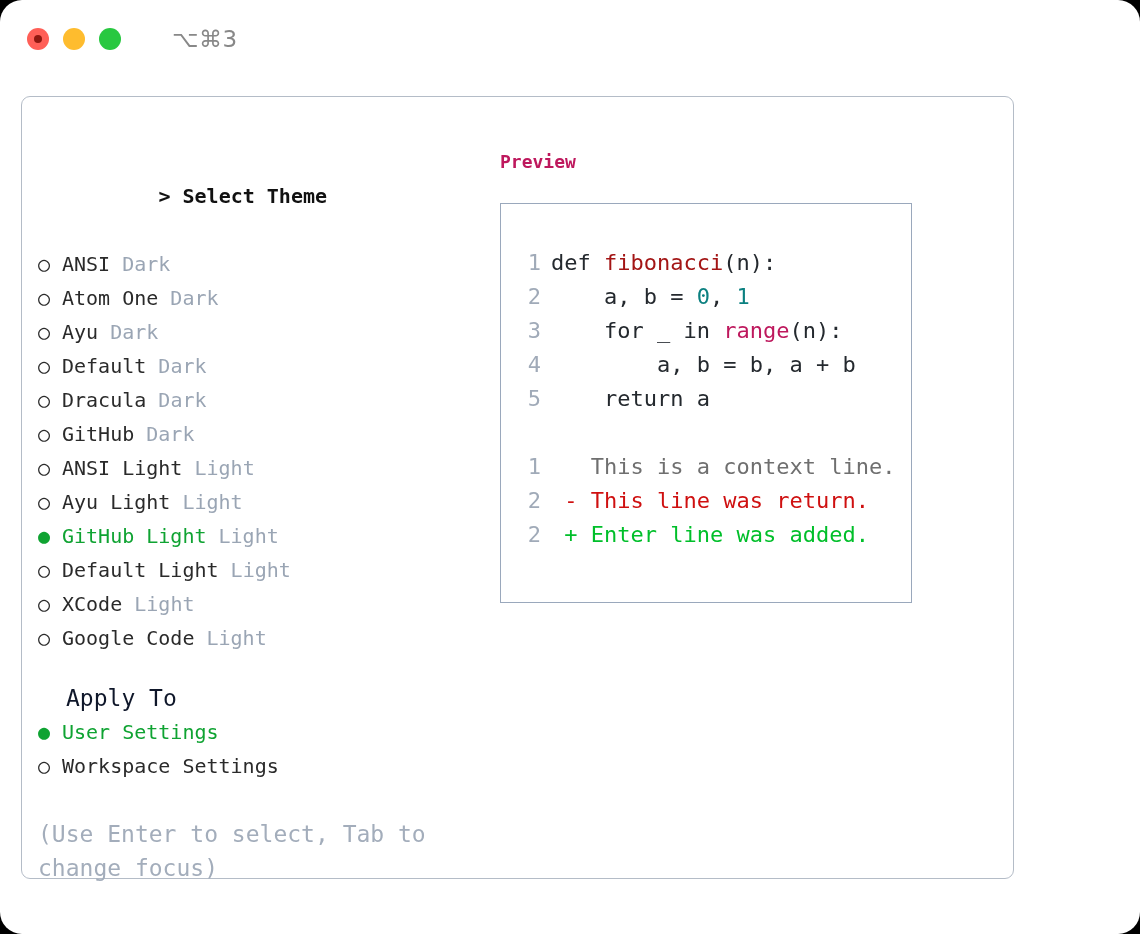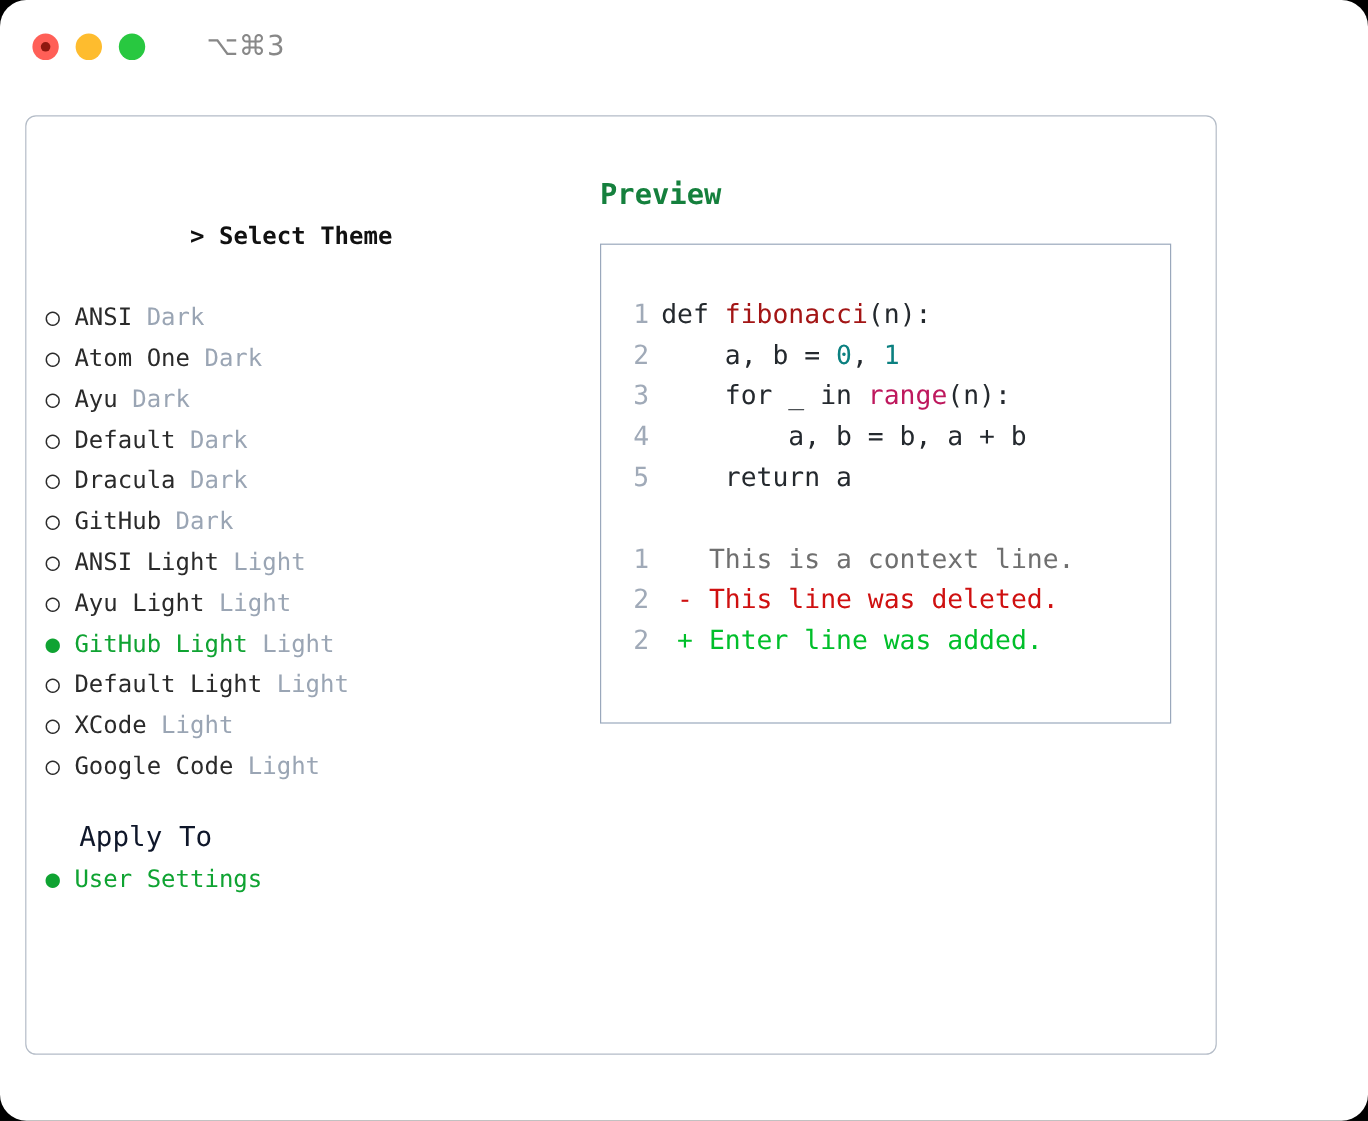--- a/index.html
+++ b/index.html
@@ -137,28 +137,28 @@
   }
 
   
   .right-col {
     position: absolute;
     left: 478px;
     top: 48px;
     width: 490px;
   }
   .preview-title {
-    font-size: 24px;
+    font-size: 18px;
     font-weight: bold;
-    color: #15803d;
+    color: #be185d;
     line-height: 34px;
   }
   .preview-box {
     margin-top: 24px;
-    width: 476px;
+    width: 412px;
     height: 400px;
     border: 1.6px solid #9aa8bc;
     box-sizing: border-box;
     background: #ffffff;
     padding: 42px 0 0 18px;
   }
   .code-line {
     font-size: 22px;
     line-height: 34px;
     white-space: pre;
@@ -218,41 +218,43 @@
             <div class="opt-row"><span class="bullet">○</span><span class="label">XCode</span><span class="tag"> Light</span></div>
             <div class="opt-row"><span class="bullet">○</span><span class="label">Google Code</span><span class="tag"> Light</span></div>
           </div>
 
         <div class="spacer-sm"></div>
 
         <div class="section-head">Apply To</div>
 
         <div id="apply-items">
             <div class="opt-row selected"><span class="bullet">●</span><span class="label">User Settings</span></div>
+            <div class="opt-row"><span class="bullet">○</span><span class="label">Workspace Settings</span></div>
           </div>
 
         <div class="spacer-md"></div>
 
+        <div class="hint">(Use Enter to select, Tab to change focus)</div>
       </div>
 
       <div class="right-col">
         <div class="preview-title">Preview</div>
 
         <div class="preview-box">
           <div id="code-block">
               <div class="code-line"><span class="ln">1</span><span>def </span><span class="tok-fn">fibonacci</span><span>(n):</span></div>
               <div class="code-line"><span class="ln">2</span><span>    a, b = </span><span class="tok-num">0</span><span>, </span><span class="tok-num">1</span></div>
               <div class="code-line"><span class="ln">3</span><span>    for _ in </span><span class="tok-blue">range</span><span>(n):</span></div>
               <div class="code-line"><span class="ln">4</span><span>        a, b = b, a + b</span></div>
               <div class="code-line"><span class="ln">5</span><span>    return a</span></div>
             </div>
           <div class="gap-line"></div>
           <div id="diff-block">
               <div class="code-line"><span class="ln">1</span><span class="diff-ctx">  </span><span class="diff-ctx"> This is a context line.</span></div>
-              <div class="code-line"><span class="ln">2</span><span class="diff-del"> -</span><span class="diff-del"> This line was deleted.</span></div>
+              <div class="code-line"><span class="ln">2</span><span class="diff-del"> -</span><span class="diff-del"> This line was return.</span></div>
               <div class="code-line"><span class="ln">2</span><span class="diff-add"> +</span><span class="diff-add"> Enter line was added.</span></div>
             </div>
         </div>
       </div>
 
     </div>
   </div>
 </div>
 
 </body></html>

